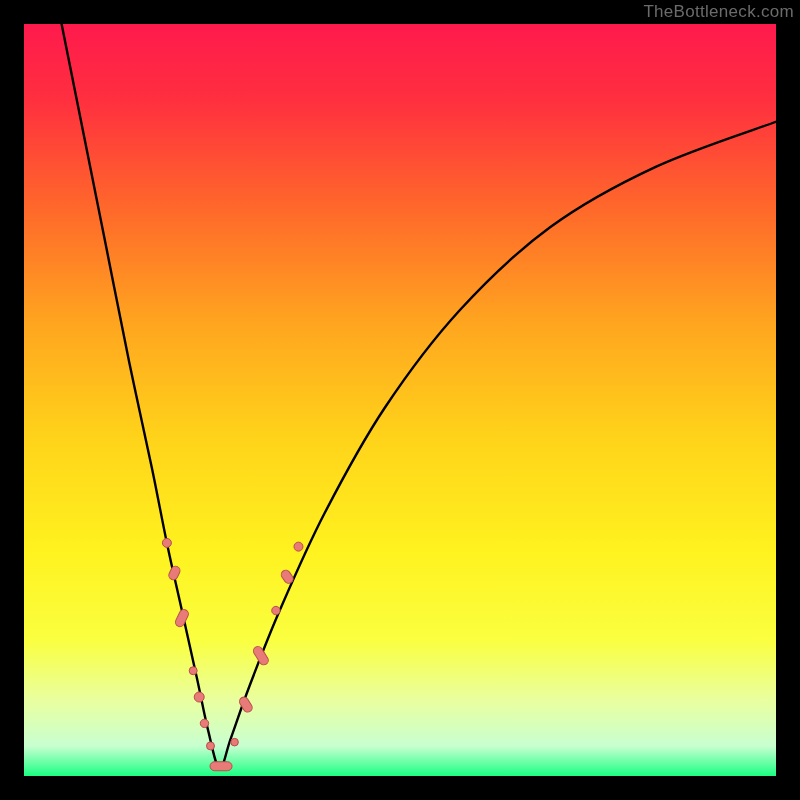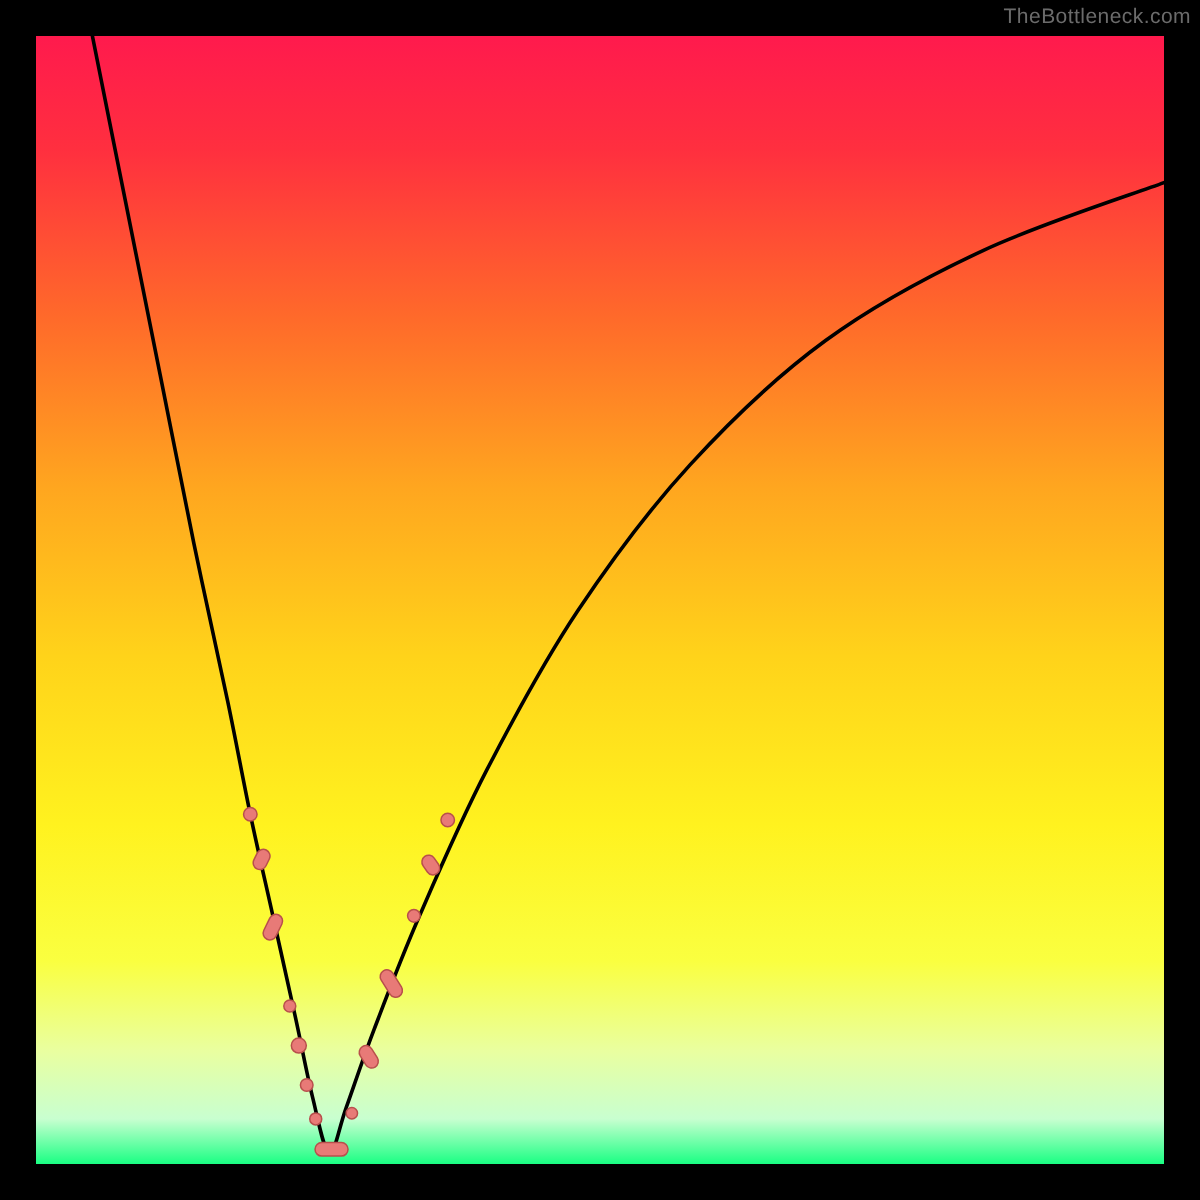--- a/index.html
+++ b/index.html
@@ -24,21 +24,21 @@
     left: 0;
     top: 0;
     width: 752px;
     height: 752px;
   }
   .watermark {
     position: absolute;
     top: 2px;
     right: 6px;
     color: #6b6b6b;
-    font-size: 14px;
+    font-size: 17px;
     font-weight: 500;
     letter-spacing: 0.3px;
     user-select: none;
   }
   svg { display: block; }
 </style>
 </head>
 <body>
 
 <div class="frame">

